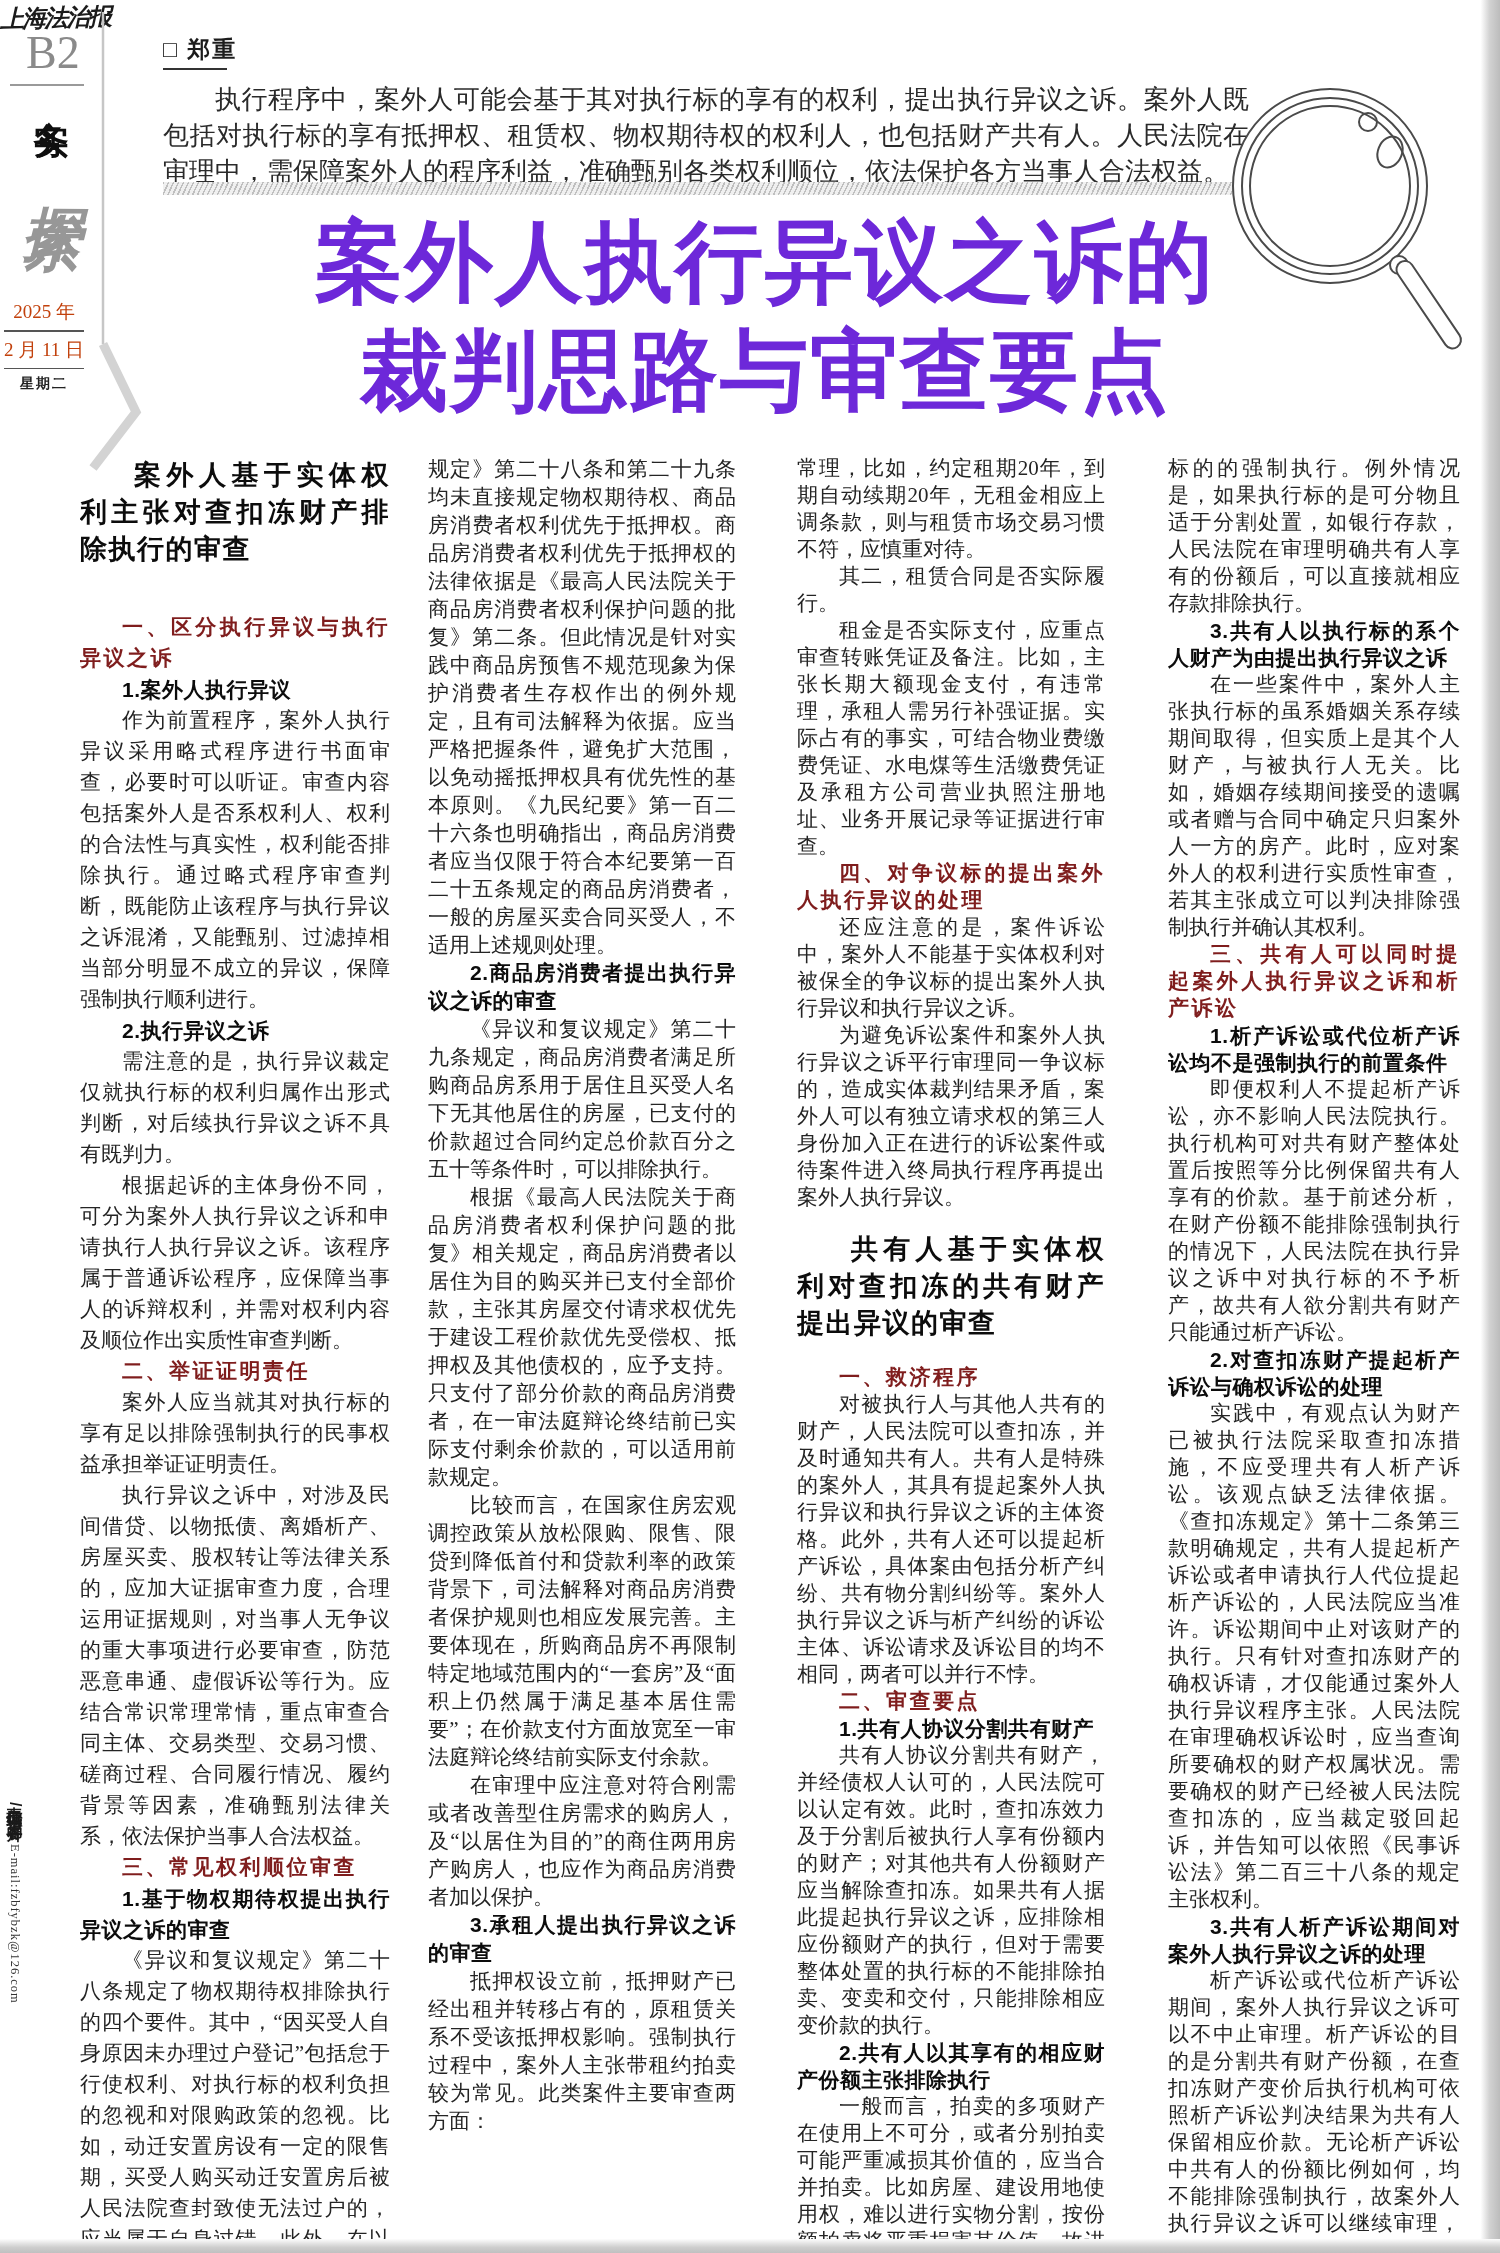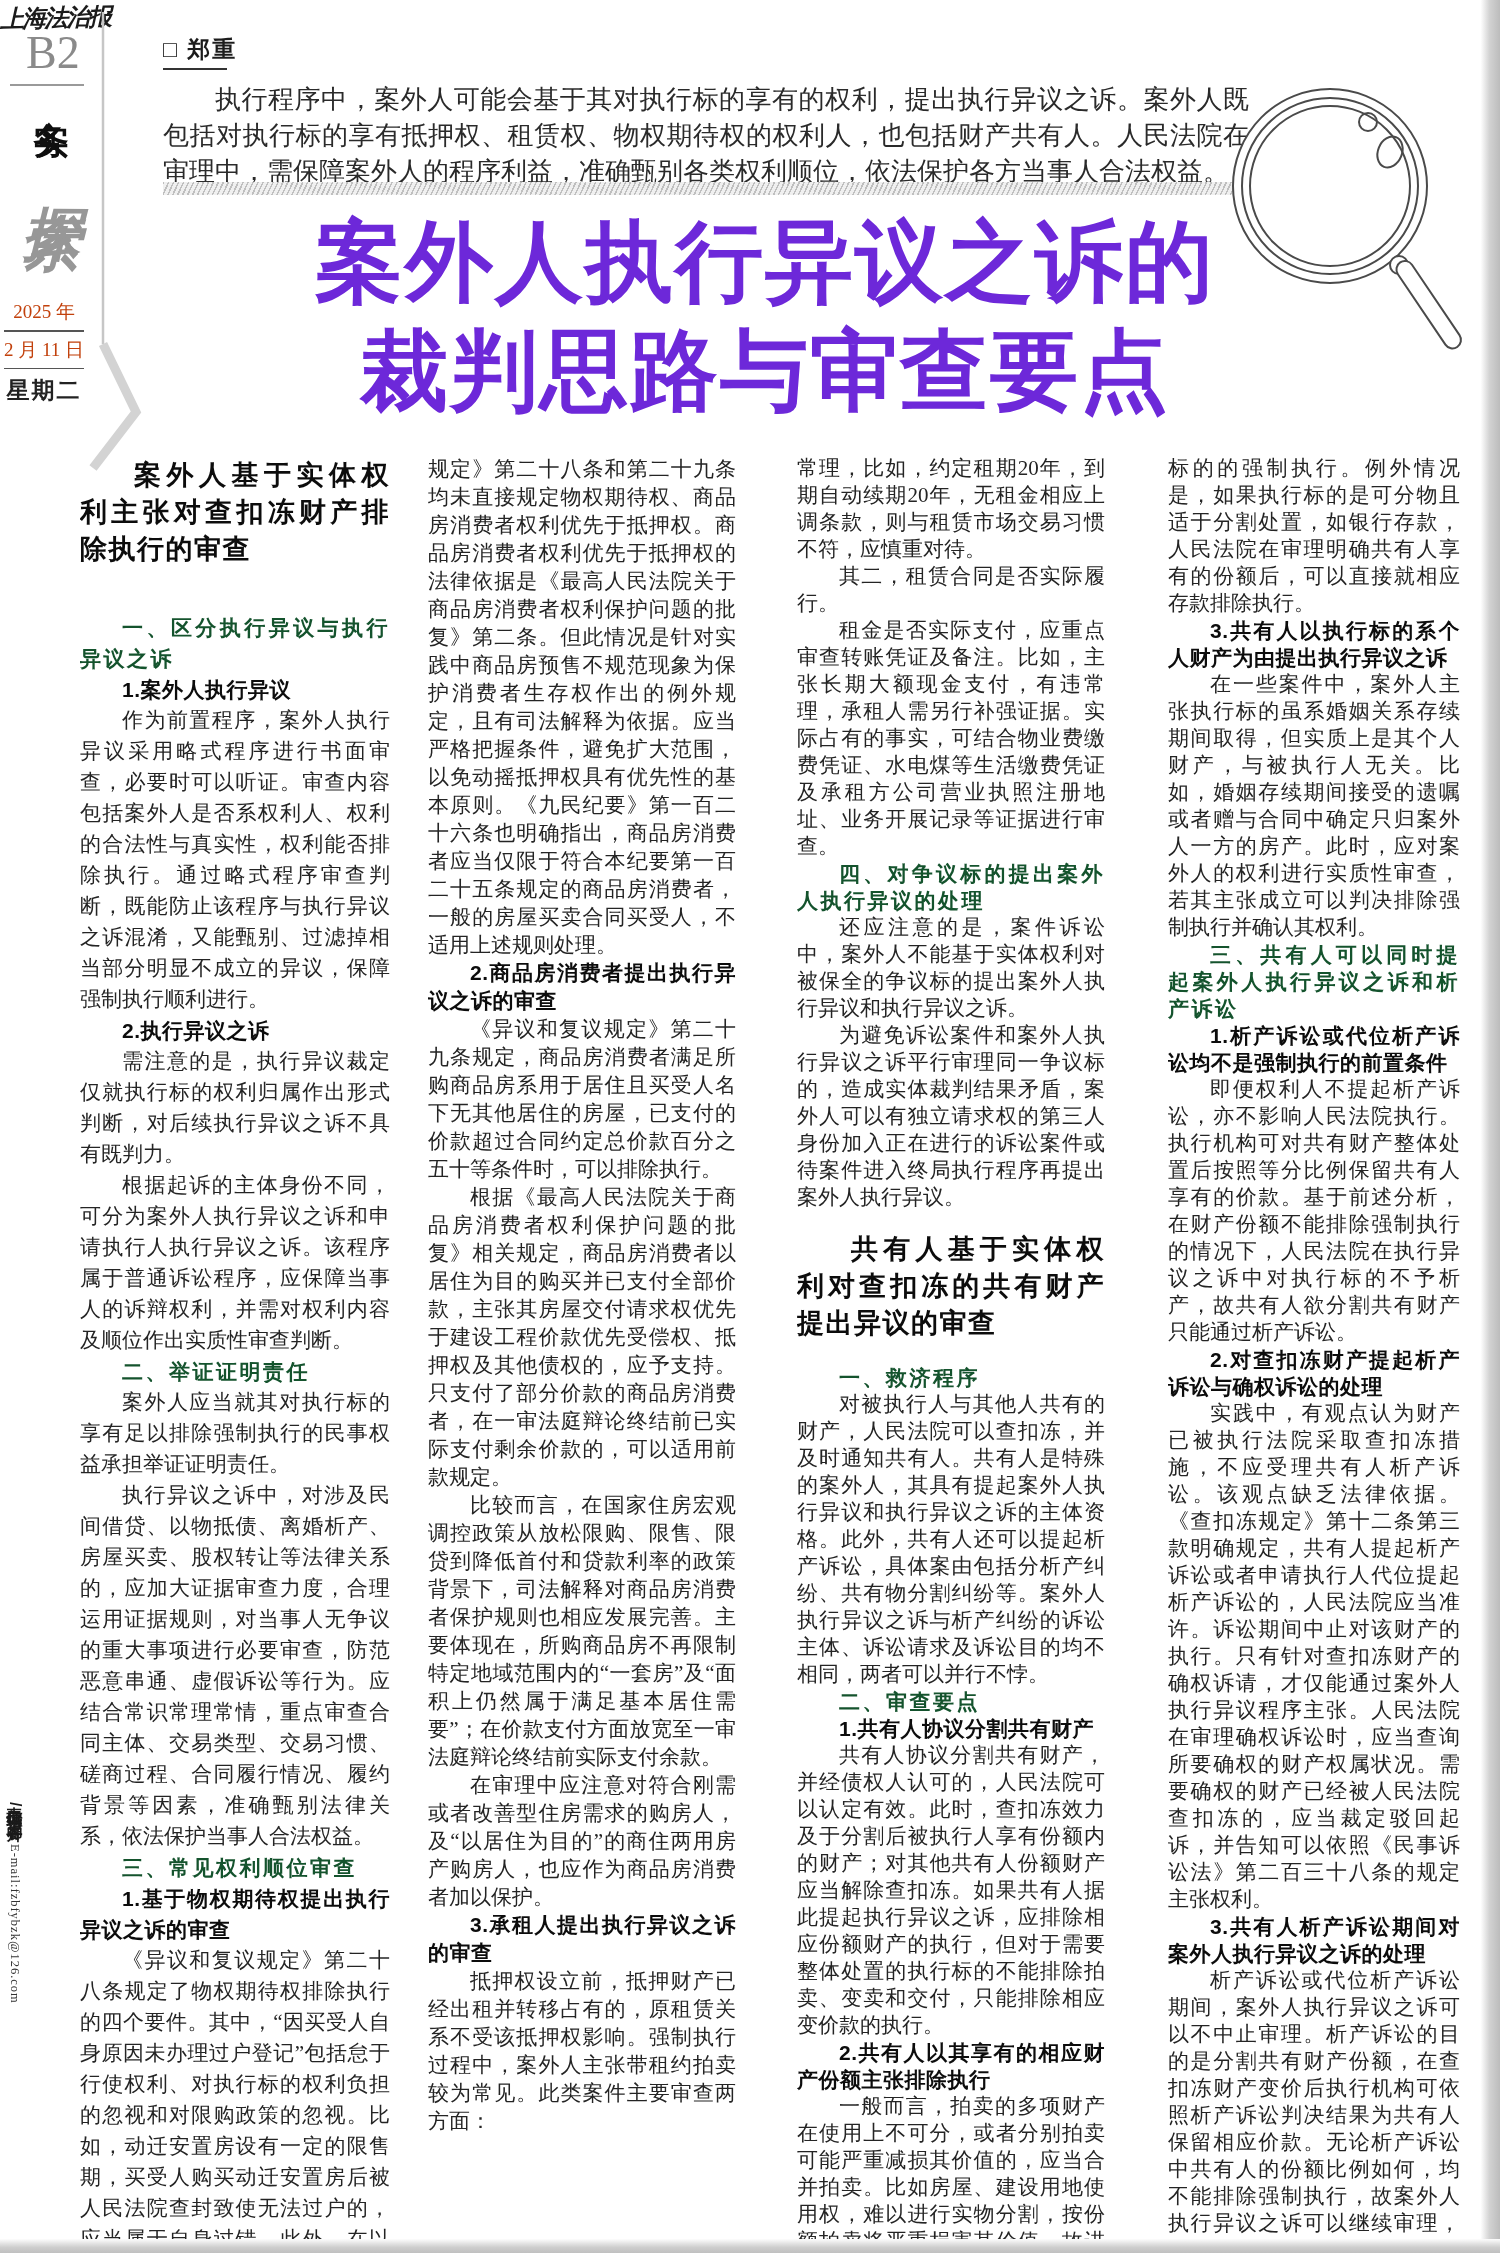--- a/index.html
+++ b/index.html
@@ -17,21 +17,21 @@
   .pageno-rule{position:absolute;left:10px;top:84px;width:74px;height:2px;background:#9a9a9a;}
   .section-v{position:absolute;left:27px;top:92px;writing-mode:vertical-rl;
     font-family:"Liberation Sans","DejaVu Sans",sans-serif;font-weight:bold;
     font-size:35px;letter-spacing:3px;color:#0f0f0f;}
   .callig-v{position:absolute;left:12px;top:160px;writing-mode:vertical-rl;
     font-size:58px;font-weight:bold;font-style:italic;color:#979797;letter-spacing:6px;}
   .datebox{position:absolute;left:0px;top:297px;width:88px;text-align:center;}
   .datebox .dt{font-size:19px;color:#c2410c;padding:2px 0;}
   .datebox .rule{height:1.5px;background:#555;margin:3px 4px;}
   .datebox .wk{font-family:Liberation Mono, monospace;font-weight:bold;
-    font-size:23px;padding-top:3px;letter-spacing:2px;}
+    font-size:14px;padding-top:3px;letter-spacing:2px;}
   .editor-v{position:absolute;left:6px;top:1794px;writing-mode:vertical-rl;line-height:1.1;}
   .editor-v .ed{font-family:"Liberation Sans","DejaVu Sans",sans-serif;font-weight:bold;
     font-size:16px;color:#1a1a1a;letter-spacing:2px;}
   .editor-v .em{font-size:12.5px;color:#333;margin-top:26px;letter-spacing:1px;}
 
   
   .byline{position:absolute;left:163px;top:34px;font-family:"Liberation Sans","DejaVu Sans",sans-serif;
     font-weight:bold;font-size:23px;color:#1c1c1c;letter-spacing:2px;}
   .byline-rule{position:absolute;left:163px;top:68px;width:64px;height:2px;background:#333;}
   .intro{position:absolute;left:163px;top:82px;width:1086px;font-size:26px;line-height:36px;
@@ -57,21 +57,21 @@
   .col-1{left:428px;width:308px;line-height:28px;}
   .col-2{left:797px;width:308px;line-height:27px;}
   .col-3{left:1168px;width:292px;line-height:27px;}
   .col p{margin:0;}
   .t-p{text-indent:2em;}
   .t-p-cont{text-indent:0;}
   .t-h2{font-family:"Liberation Sans","DejaVu Sans",sans-serif;font-weight:bold;color:#0c0c0c;
     font-size:27px;line-height:37px;letter-spacing:1.5px;text-indent:2em;}
   .col-0 .t-h2{margin:2px 0 44px 0;}
   .col-2 .t-h2{margin:20px 0 22px 0;}
-  .t-h3{font-family:Liberation Sans, sans-serif;font-weight:bold;color:#14532d;
+  .t-h3{font-family:Liberation Serif, serif;font-weight:bold;color:#7f1d1d;
     letter-spacing:2.5px;text-indent:2em;}
   .t-h4{font-family:"Liberation Sans","DejaVu Sans",sans-serif;font-weight:bold;color:#0c0c0c;
     letter-spacing:0.5px;text-indent:2em;}
 
   
   .edge-right{position:absolute;left:1481px;top:0;width:19px;height:2253px;
     background:linear-gradient(to right,#fdfdfd,#d2d2d2 45%,#bcbcbc);}
   .edge-bottom{position:absolute;left:0;top:2239px;width:1500px;height:14px;
     background:linear-gradient(to bottom,#fdfdfd,#cdcdcd 60%,#c0c0c0);}
 </style>

